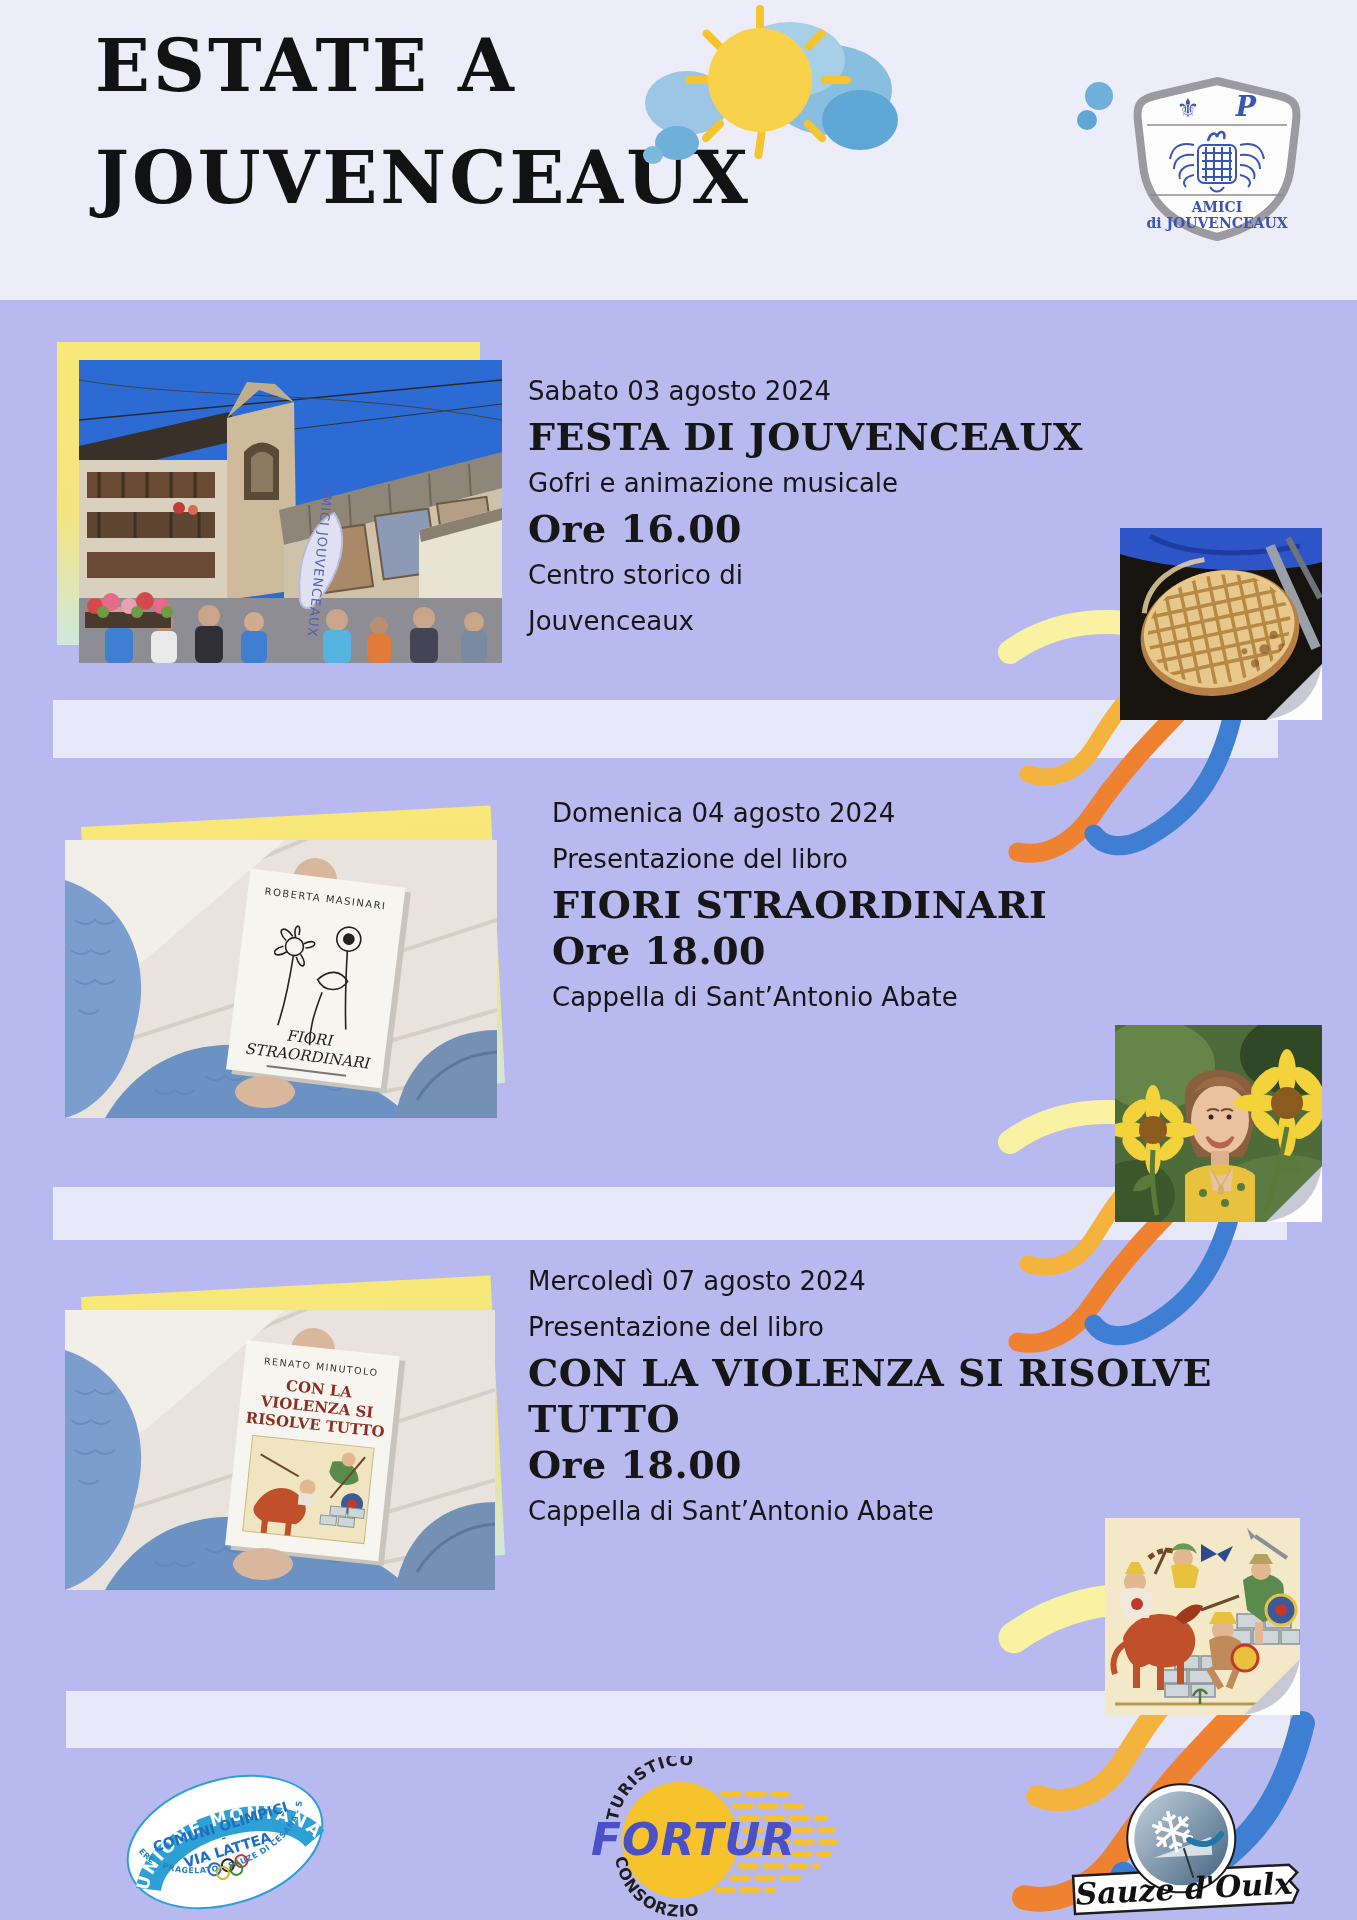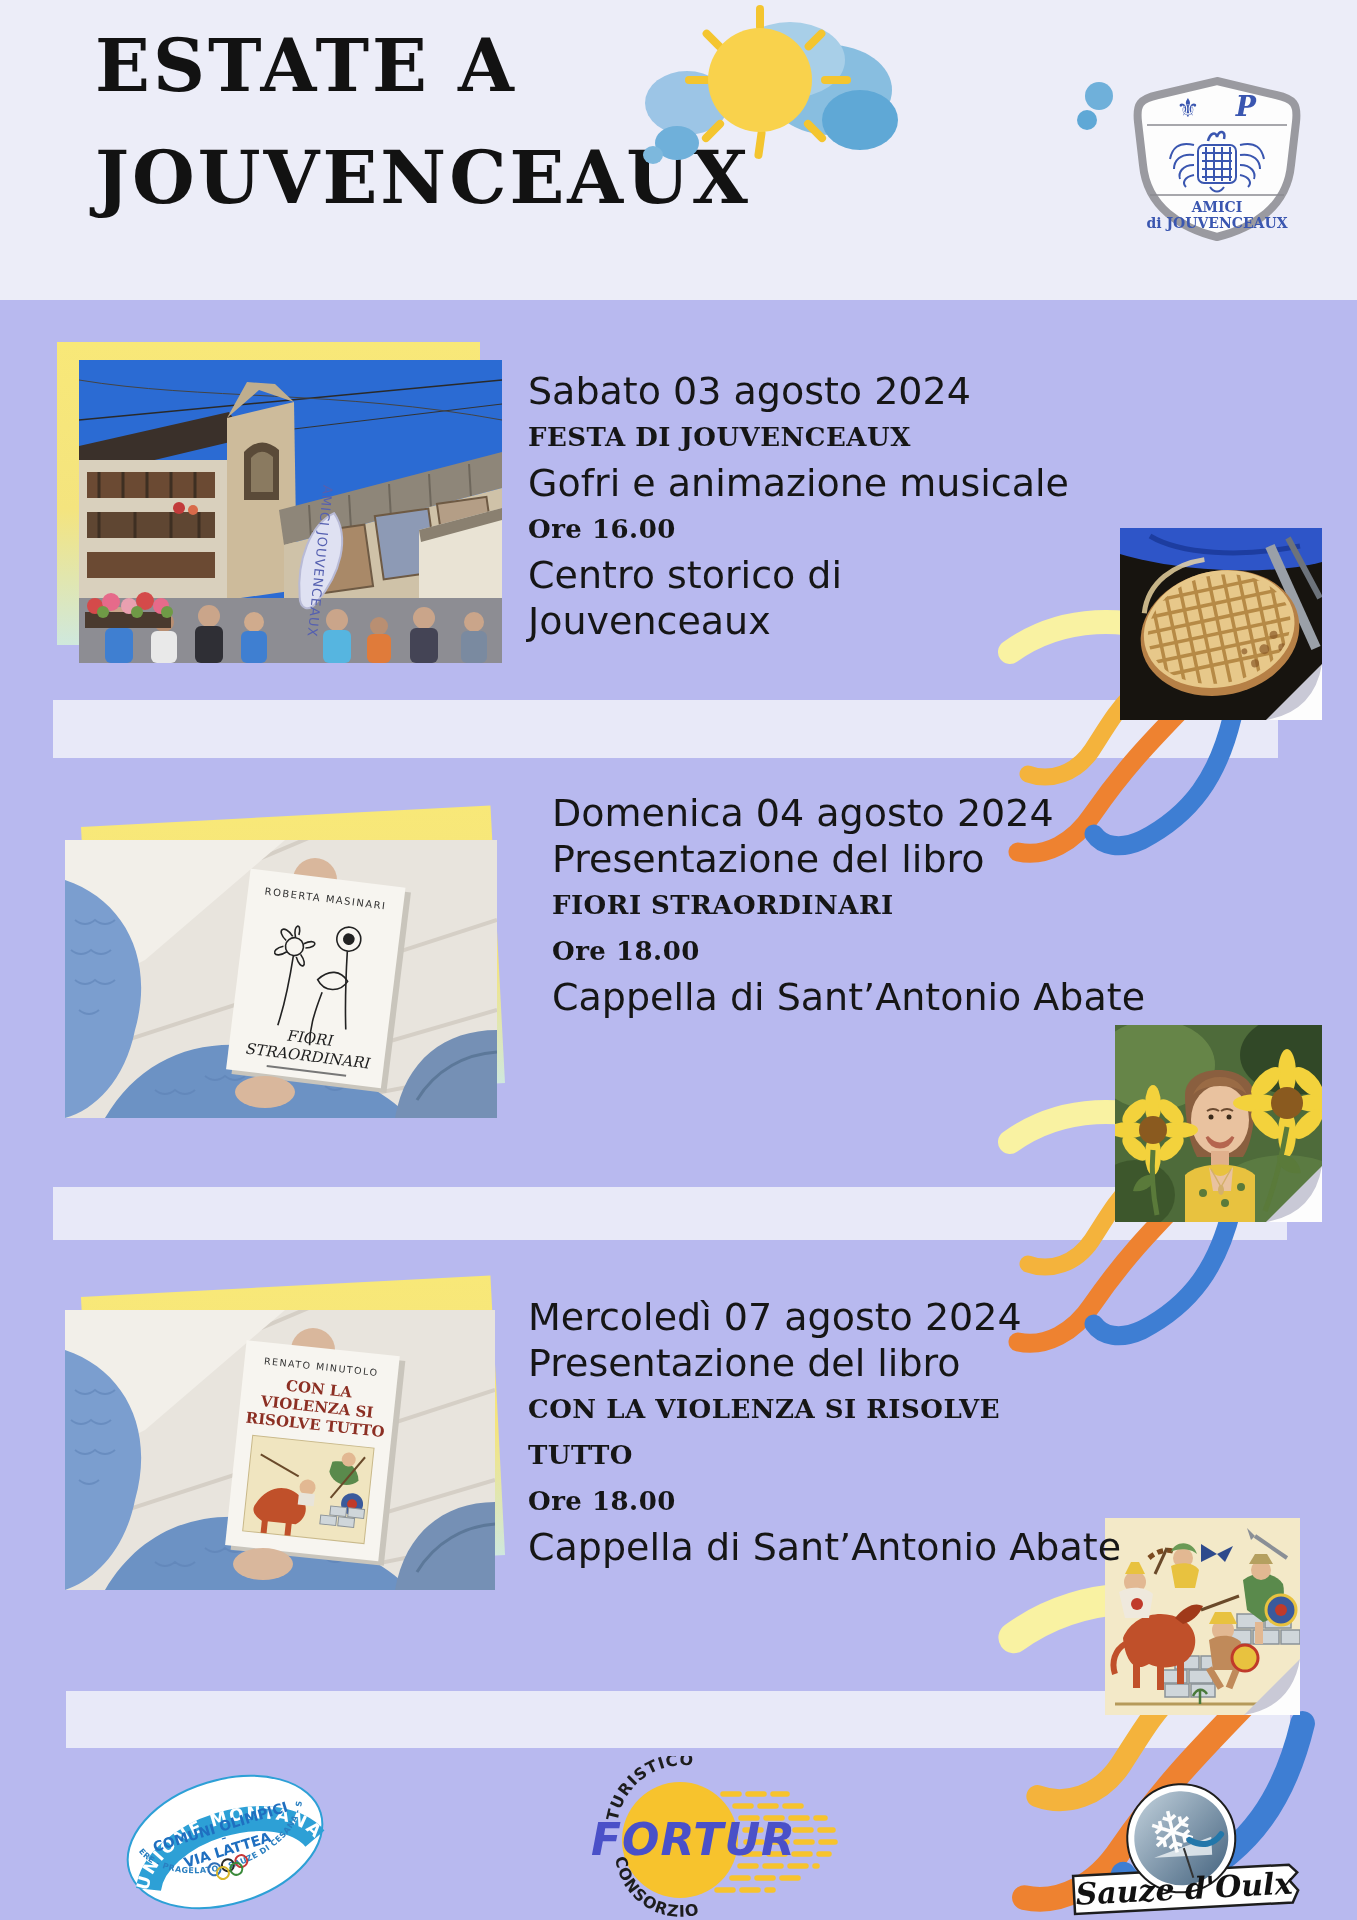--- a/index.html
+++ b/index.html
@@ -2,22 +2,22 @@
 <html><head>
 <meta charset="utf-8">
 <style>
   html,body{margin:0;padding:0;}
   .poster{position:relative;width:1357px;height:1920px;overflow:hidden;background:#ecedf8;font-family:"DejaVu Sans",sans-serif;}
   .abs{position:absolute;}
   .panel{background:#b8b9ef;}
   .band{background:#e8e9f8;}
   .ptitle{font-family:"DejaVu Serif",serif;font-weight:900;color:#121212;font-size:72px;letter-spacing:3px;line-height:1;white-space:nowrap;}
   .evt{position:absolute;z-index:5;color:#161616;}
-  .date,.body{font-size:38px;line-height:46px;white-space:pre-line;}
-  .etitle{font-family:"DejaVu Serif",serif;font-weight:900;font-size:26px;line-height:46px;letter-spacing:.5px;white-space:pre-line;}
+  .date,.body{font-size:26px;line-height:46px;white-space:pre-line;}
+  .etitle{font-family:"DejaVu Serif",serif;font-weight:900;font-size:38px;line-height:46px;letter-spacing:.5px;white-space:pre-line;}
   .accent{position:absolute;z-index:3;background:linear-gradient(180deg,#f8e878 0%,#f4e47e 55%,#cfe8dd 100%);}
   .photo{position:absolute;z-index:4;overflow:hidden;}
   .ribbons{position:absolute;z-index:3;}
   .rightpic{position:absolute;z-index:4;}
   .logo{position:absolute;z-index:7;}
 </style>
 </head>
 <body>
 
 <div class="poster">
@@ -355,21 +355,21 @@
               <rect x="289" y="194" width="16" height="9"></rect>
             </g>
           <line x1="196" y1="150" x2="236" y2="168" stroke="#6a4a2a" stroke-width="2"></line>
           <line x1="300" y1="142" x2="270" y2="186" stroke="#6a4a2a" stroke-width="2"></line>
         </g>
       </g>
       <ellipse cx="198" cy="254" rx="30" ry="16" fill="#d9b79c"></ellipse>
     </svg>
   </div>
 
-  <div class="evt" style="left:528px;top:1258px;width:800px;margin-top:36px;">
+  <div class="evt" style="left:528px;top:1258px;width:800px;">
     <div class="date">Mercoledì 07 agosto 2024</div>
     <div class="body">Presentazione del libro</div>
     <div class="etitle">CON LA VIOLENZA SI RISOLVE
 TUTTO</div>
     <div class="etitle">Ore 18.00</div>
     <div class="body">Cappella di Sant’Antonio Abate</div>
   </div>
 
   <svg class="ribbons" style="left:975px;top:1570px;" width="364" height="416" viewBox="0 0 280 320">
     <path d="M30 52 C80 16 150 12 205 42" stroke="#f9f2a2" stroke-width="24" fill="none" stroke-linecap="round"></path>

